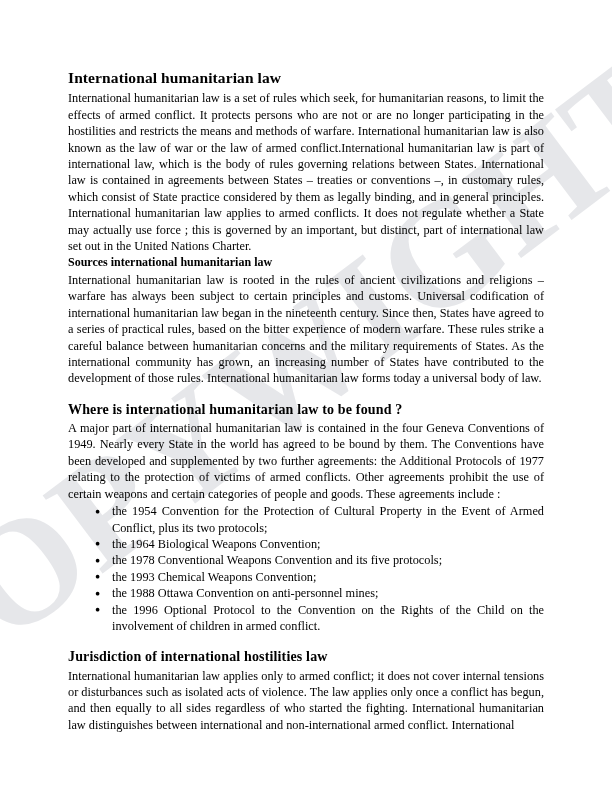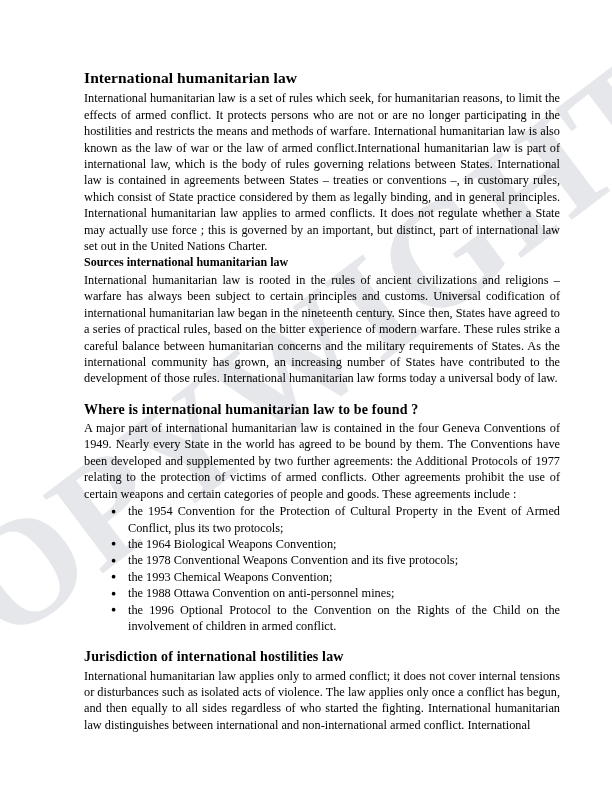--- a/index.html
+++ b/index.html
@@ -23,21 +23,21 @@
     width: 612px;
     height: 792px;
     pointer-events: none;
     z-index: 0;
   }
   .watermark svg {
     display: block;
   }
   .content {
     position: absolute;
-    left: 84px;
+    left: 68px;
     top: 68px;
     width: 476px;
     z-index: 1;
   }
   .doc-title {
     font-size: 15.5px;
     font-weight: bold;
     line-height: 1.25;
     margin: 0 0 3px 0;
     letter-spacing: 0.1px;

